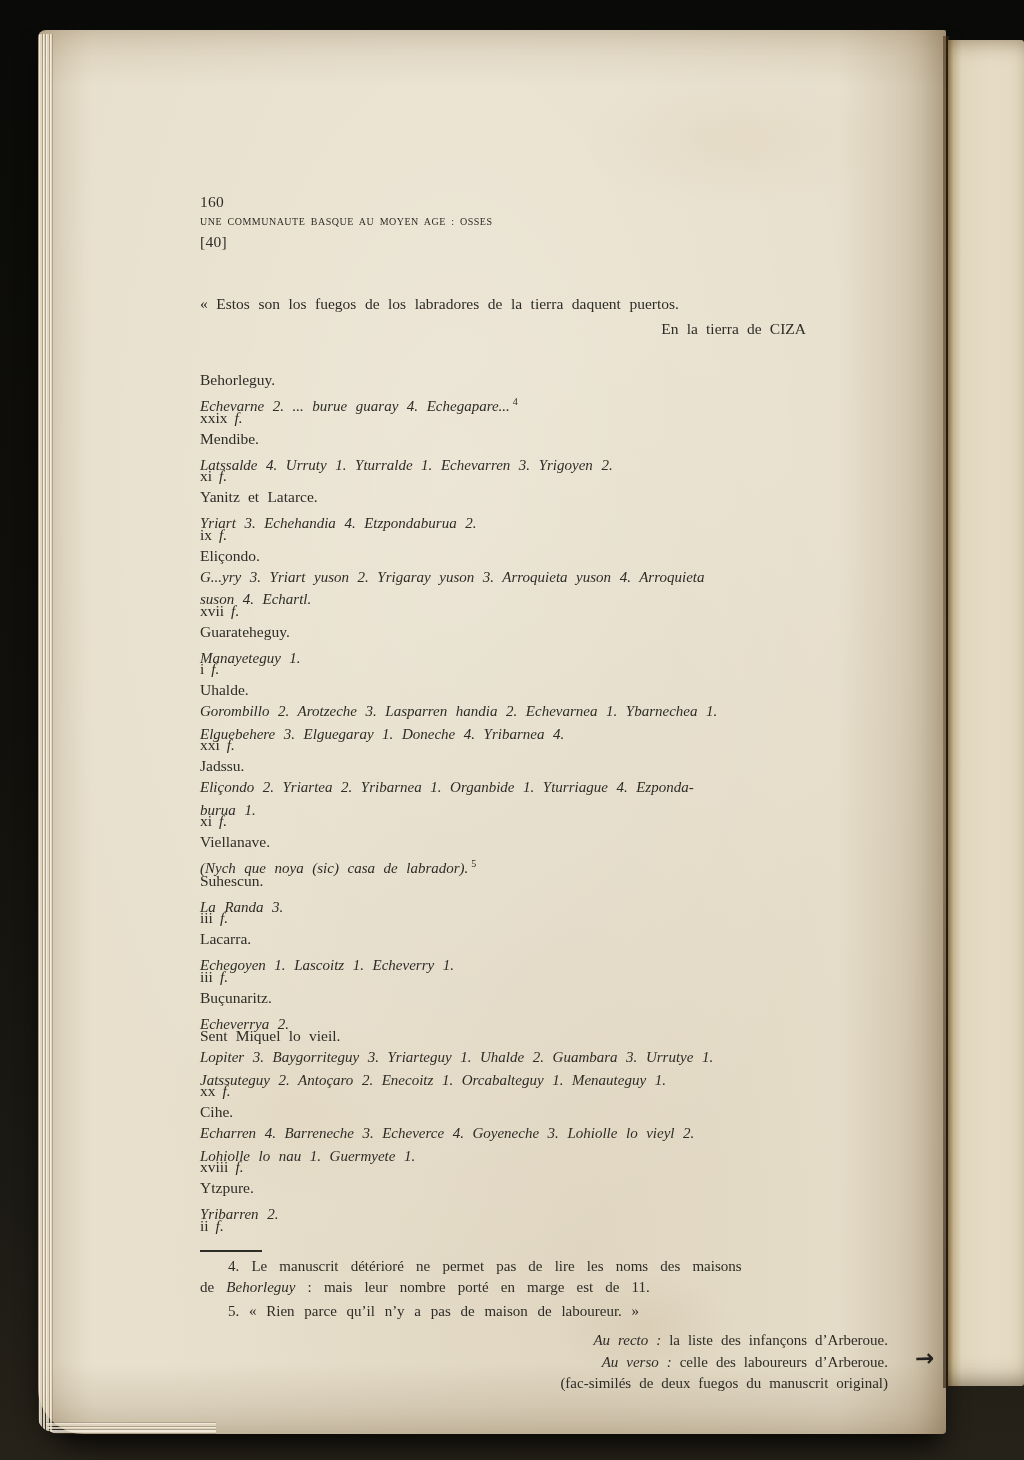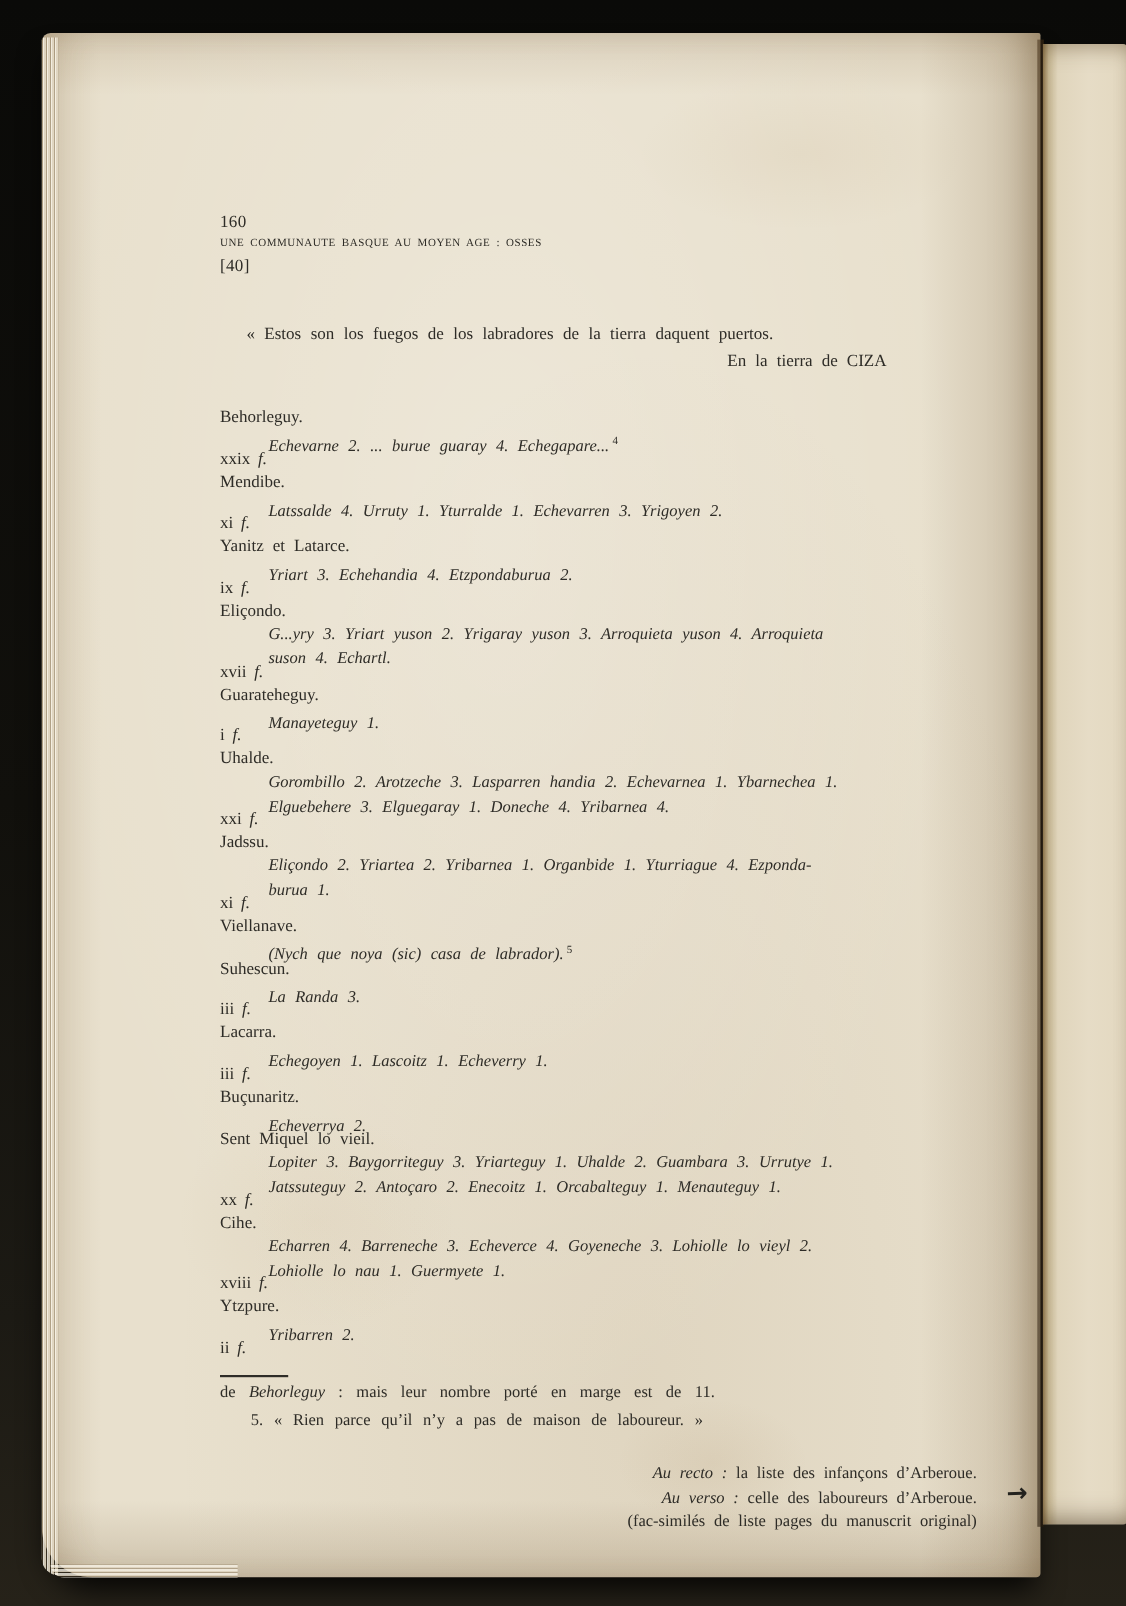--- a/index.html
+++ b/index.html
@@ -51,26 +51,26 @@
   }
   .stain{position:absolute;pointer-events:none;}
   .stain.s1{left:540px;top:40px;width:300px;height:140px;background:radial-gradient(ellipse,rgba(170,135,85,0.08),rgba(170,135,85,0) 70%);}
   .stain.s2{left:120px;top:980px;width:260px;height:200px;background:radial-gradient(ellipse,rgba(170,135,85,0.06),rgba(170,135,85,0) 70%);}
   .stain.s3{left:520px;top:1240px;width:180px;height:120px;background:radial-gradient(ellipse,rgba(150,115,70,0.09),rgba(150,115,70,0) 68%);}
 
   
   .text-col{position:absolute;left:162px;top:162px;width:606px;font-size:15.5px;}
   .page-header{display:flex;justify-content:space-between;align-items:baseline;line-height:20px;letter-spacing:0.3px;word-spacing:0.16em;flex-direction:column;}
   .running-title{font-size:10px;letter-spacing:0.5px;}
-  .opening-quote{margin-top:42px;line-height:20px;word-spacing:0.3em;margin-left:24px;}
+  .opening-quote{margin-top:42px;line-height:20px;word-spacing:0.3em;}
   .place-heading{margin-top:5px;line-height:20px;text-align:right;word-spacing:0.28em;}
 
   .entries{margin-top:31px;}
   .entry-name{line-height:20px;word-spacing:0.28em;}
-  .entry-houses{font-style:italic;font-size:15px;line-height:17.5px;margin-top:3px;white-space:pre-line;word-spacing:0.32em;margin-left:44px;}
+  .entry-houses{font-style:italic;font-size:15px;line-height:17.5px;margin-top:3px;white-space:pre-line;word-spacing:0.32em;}
   .entry-houses sup{font-style:normal;font-size:10px;margin-left:3px;letter-spacing:0;}
   .entry-count{text-align:left;line-height:20px;margin-top:-8px;margin-bottom:1px;word-spacing:0.2em;}
   .it{font-style:italic;}
 
   .fn-divider{margin-top:14px;width:62px;height:2.5px;background:#2e2c27;}
   .footnotes{margin-top:4px;font-size:15px;}
   .fn-p{line-height:20.5px;}
   .fn-indent{text-indent:28px;}
   .fn4{word-spacing:0.56em;}
   .fn5{margin-top:4px;word-spacing:0.4em;}
@@ -189,26 +189,27 @@
 
   <div class="entry">
     <div class="entry-name">Ytzpure.</div>
     <div class="entry-houses"><span>Yribarren 2.</span><sup></sup></div>
     <div class="entry-count"><span>ii</span> <span class="it">f.</span></div>
   </div>
 </div>
 
     <div class="fn-divider"></div>
     <div class="footnotes">
+      <div class="fn-p fn-indent fn4">4. Le manuscrit détérioré ne permet pas de lire les noms des maisons</div>
       <div class="fn-p fn4"><span>de </span><span class="it">Behorleguy</span><span> : mais leur nombre porté en marge est de 11.</span></div>
       <div class="fn-p fn-indent fn5">5. « Rien parce qu’il n’y a pas de maison de laboureur. »</div>
     </div>
   </div>
 
   <div class="plate-caption">
     <div class="caption-line"><span class="it">Au recto :</span><span> la liste des infançons d’Arberoue.</span></div>
     <div class="caption-line"><span class="it">Au verso :</span><span> celle des laboureurs d’Arberoue.</span><span class="handdrawn-arrow">→</span></div>
-    <div class="caption-line">(fac-similés de liste pages du manuscrit original)</div>
+    <div class="caption-line">(fac-similés de deux fuegos du manuscrit original)</div>
   </div>
 </div>
 
 <div class="page-gutter"></div>
 <div class="facing-page"></div>
 
 </body></html>

